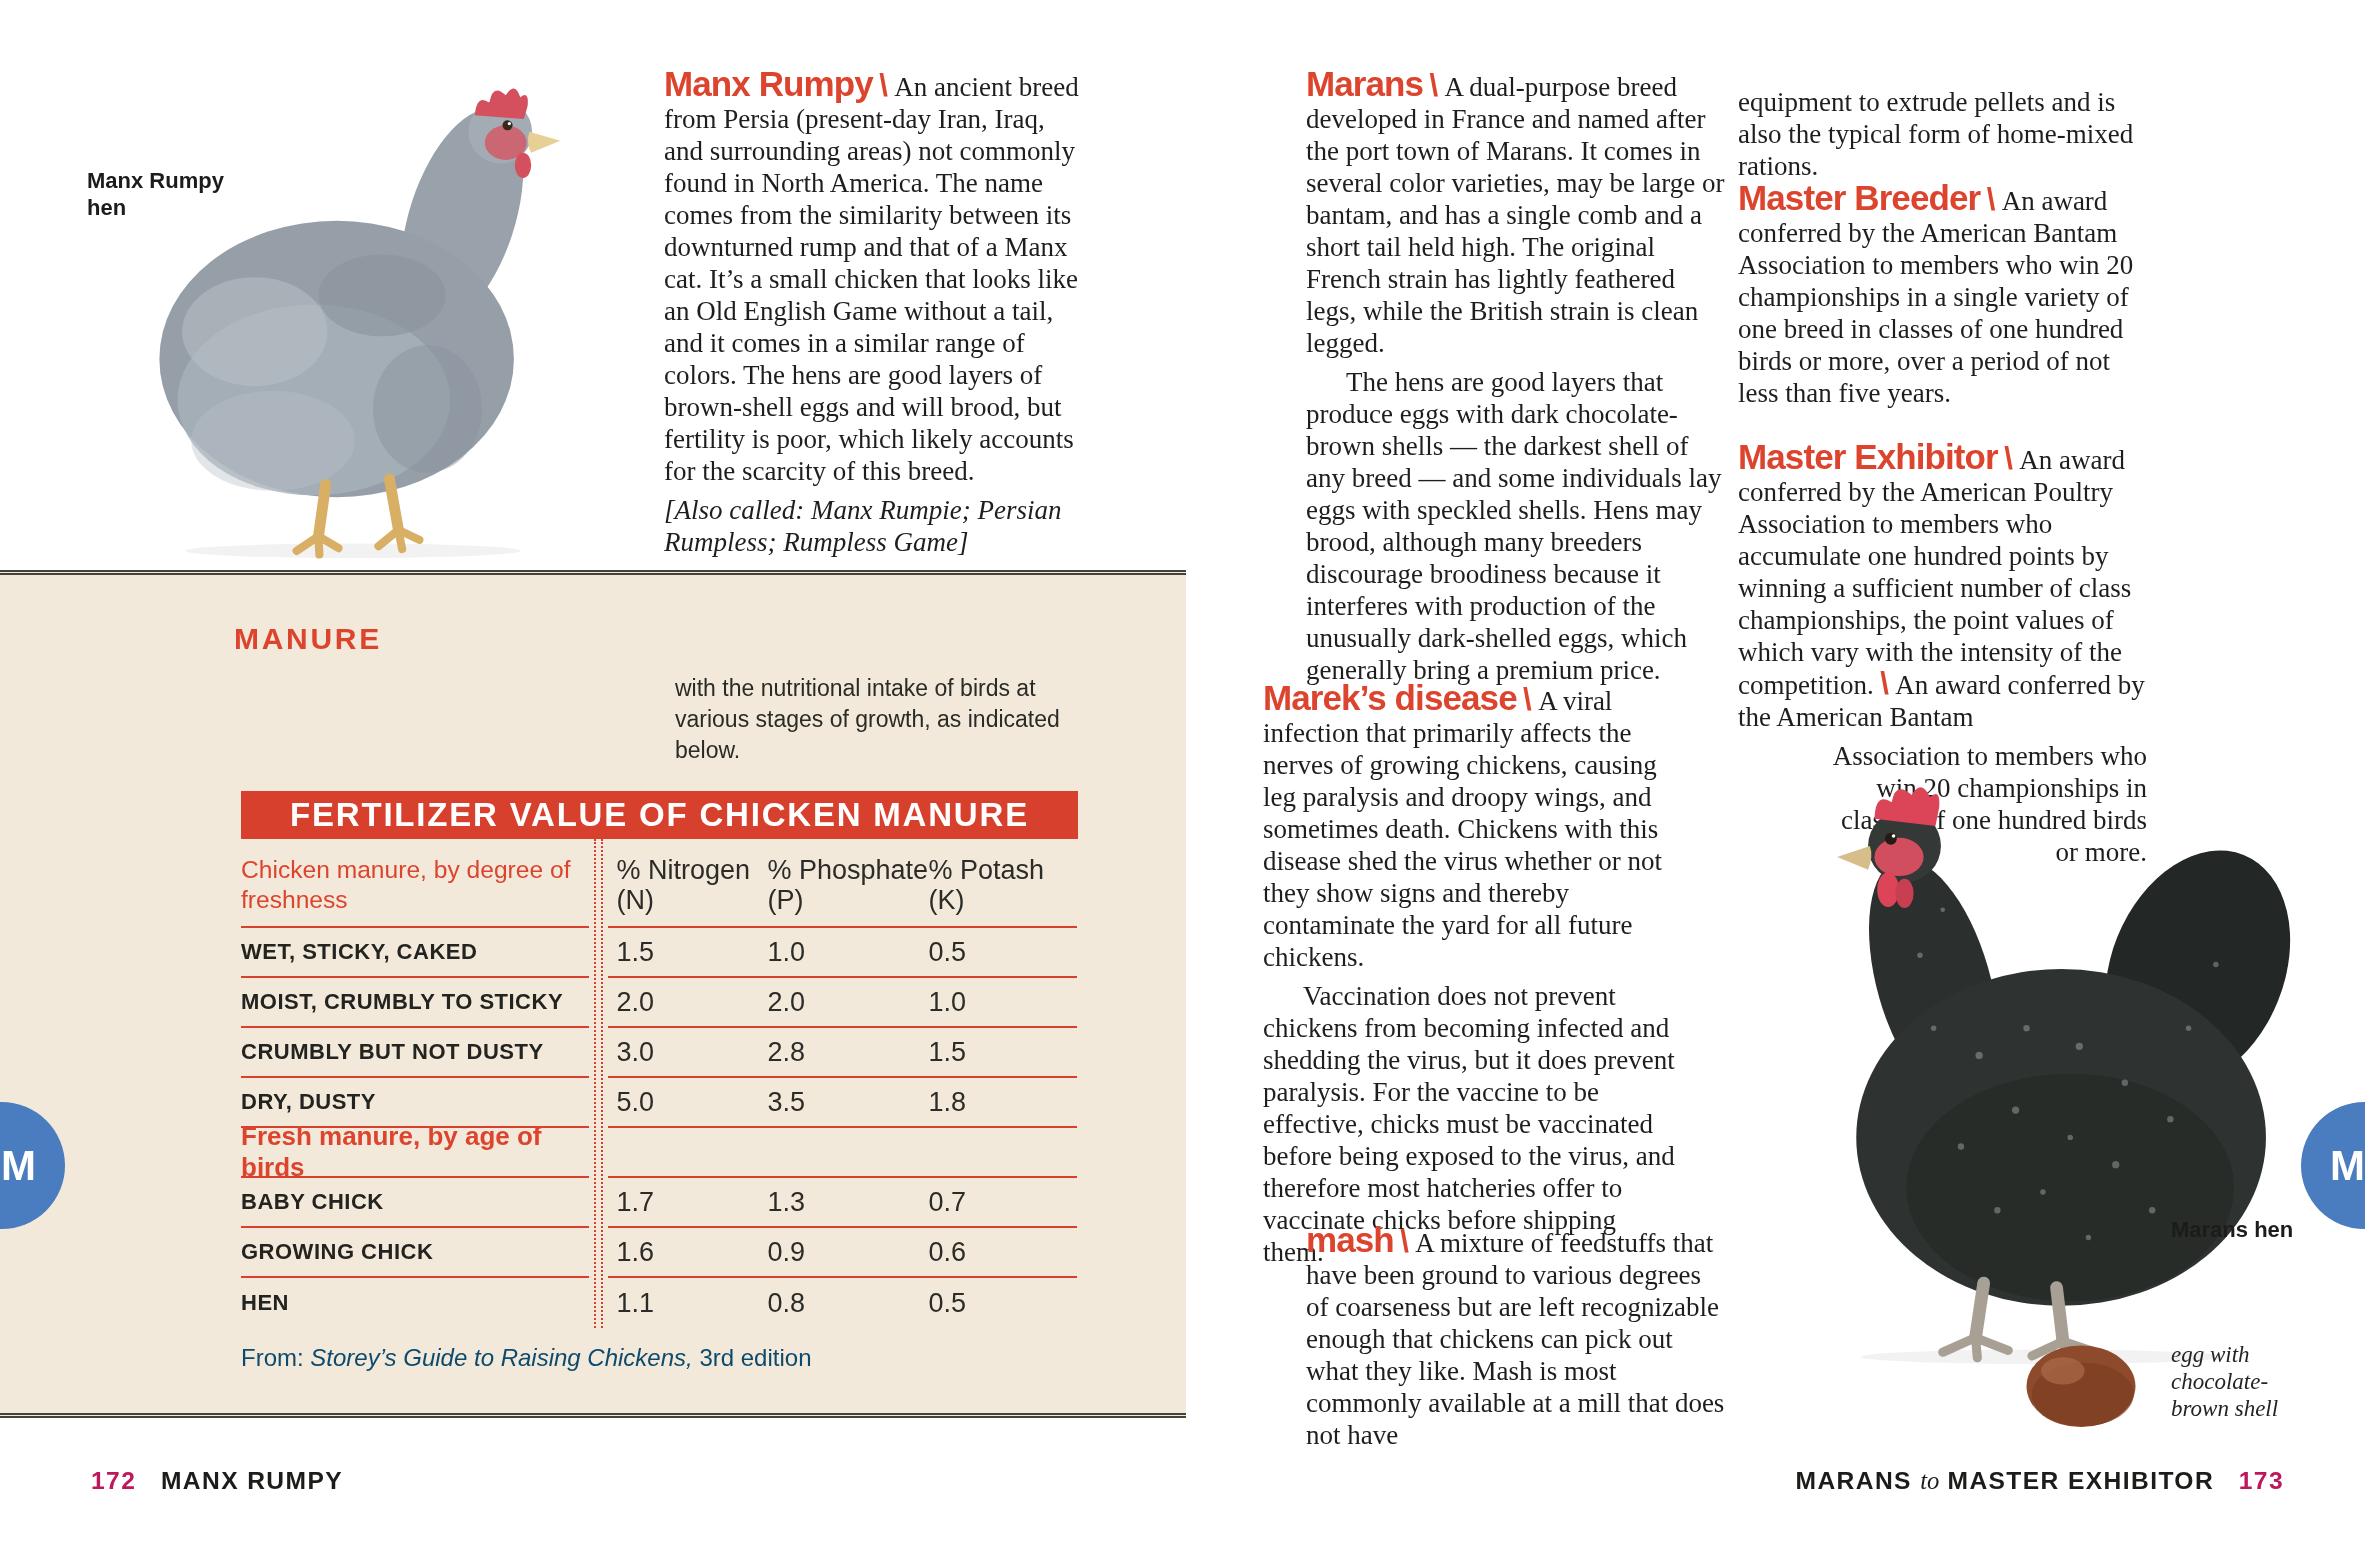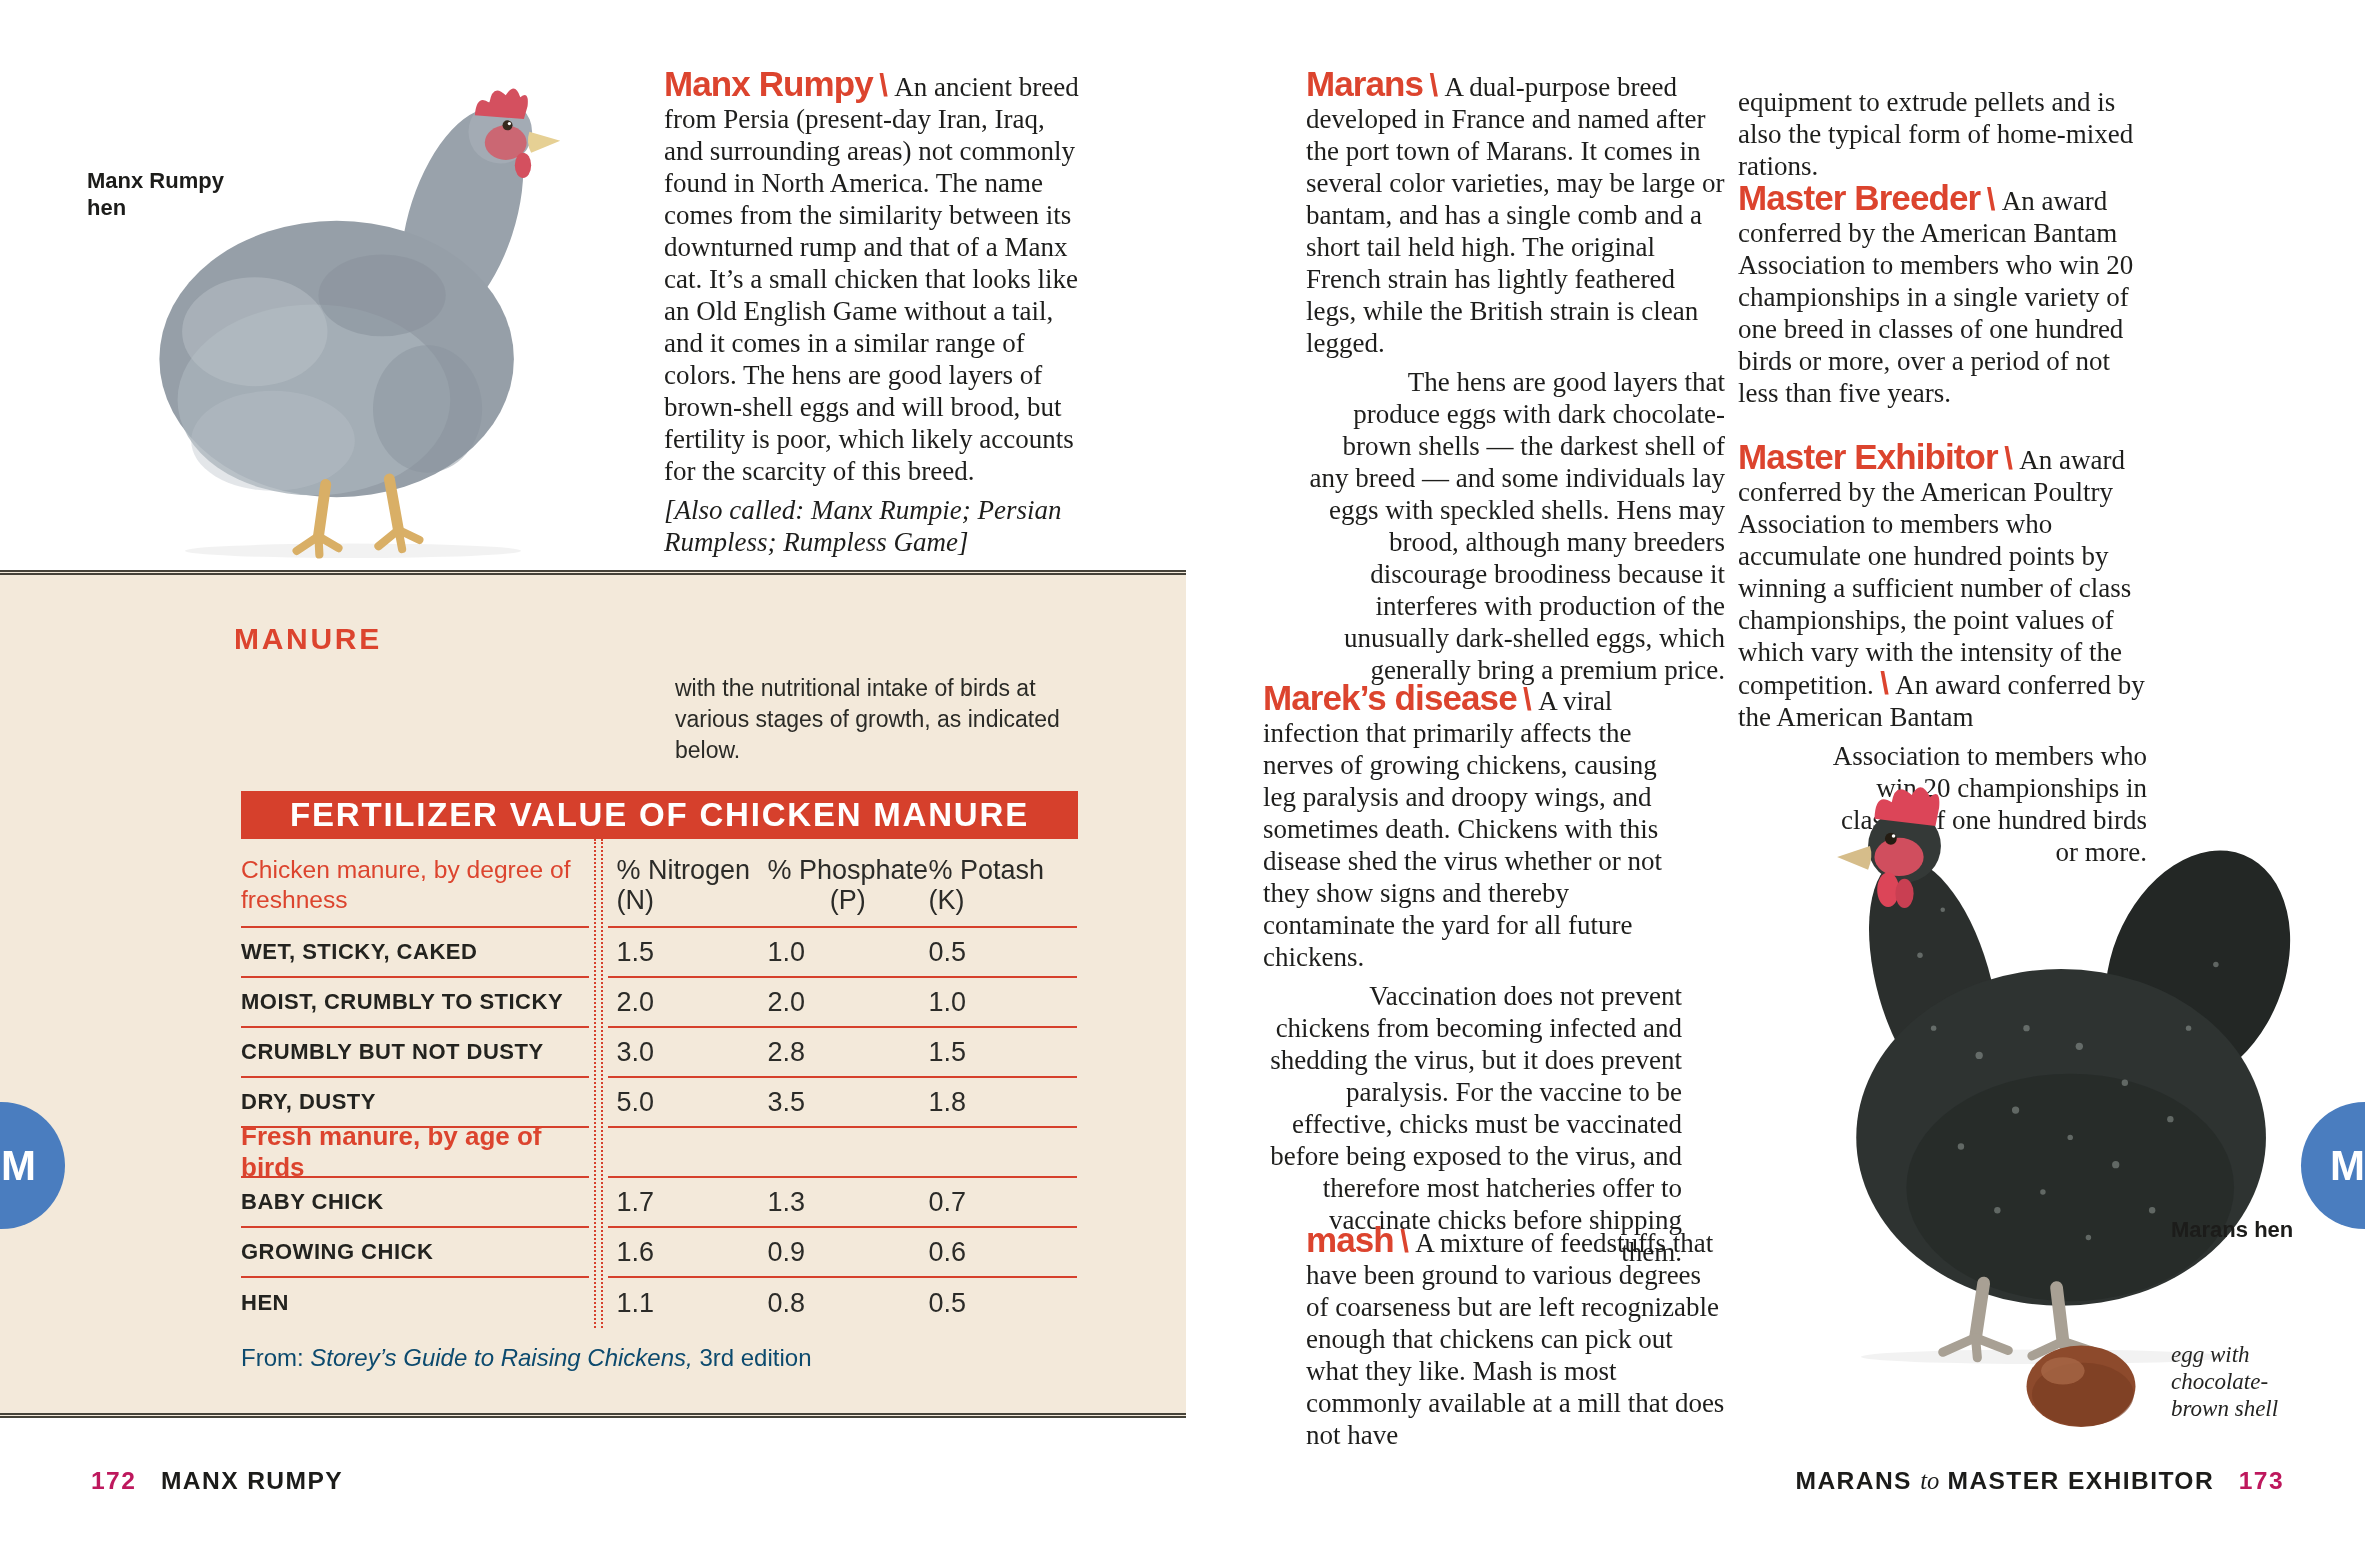--- a/index.html
+++ b/index.html
@@ -2,21 +2,21 @@
 <html style="font-size:14.6px"><head>
 <meta charset="utf-8">
 <style>
   html,body{margin:0;padding:0;background:#ffffff;}
   #canvas{position:relative;width:2366px;height:1563px;background:#ffffff;overflow:hidden;
           font-family:"Liberation Serif",serif;color:#1e1e1c;}
   .abs{position:absolute;}
   
   .serif{font-family:"Liberation Serif",serif;font-size:27px;line-height:32px;color:#1e1e1c;}
   .serif p{margin:0 0 7.3px 0;}
-  .indent{text-indent:40px;text-align:right;}
+  .indent{text-indent:40px;}
   .term{font-family:"Liberation Sans",sans-serif;font-weight:bold;font-size:35px;
         letter-spacing:-0.9px;color:#dc442e;}
   .slash{font-family:"Liberation Sans",sans-serif;font-weight:bold;font-size:31px;
          color:#dc442e;padding:0 6.4px;}
   .italic{font-style:italic;}
   .caption{font-family:"Liberation Sans",sans-serif;font-weight:bold;font-size:22px;
            line-height:27px;color:#1c1c1a;}
   .egg-caption{font-family:"Liberation Serif",serif;font-style:italic;font-size:23px;
                line-height:27px;color:#242422;}
   .pre{white-space:pre-line;}
@@ -39,21 +39,21 @@
   .ft-left .ft-cell:last-child,.ft-right .ft-cell:last-child{border-bottom:none;}
   .ft-h{height:89px;padding-top:5.5px;}
   .ft-label{font-family:"Liberation Sans",sans-serif;font-weight:bold;font-size:22px;
             letter-spacing:0.5px;color:#23231f;}
   .ft-redhead{font-family:"Liberation Sans",sans-serif;font-size:24.6px;line-height:30px;color:#dc442e;}
   .ft-section{font-family:"Liberation Sans",sans-serif;font-weight:600;font-size:26px;color:#dc442e;}
   .ft-row{display:flex;}
   .ft-num{font-family:"Liberation Sans",sans-serif;font-size:27px;color:#2b2b28;
           display:flex;align-items:center;}
   .ft-right .ft-num:nth-child(1){width:160px;padding-left:9px;box-sizing:border-box;}
-  .ft-right .ft-num:nth-child(2){width:161px;text-align:center;}
+  .ft-right .ft-num:nth-child(2){width:161px;}
   .ft-right .ft-num:nth-child(3){width:148px;}
   .ft-source{font-family:"Liberation Sans",sans-serif;font-size:24px;color:#0c4a6e;}
   
   .footer{font-family:"Liberation Sans",sans-serif;font-weight:bold;font-size:24.6px;
           letter-spacing:1.4px;color:#1c1c1a;}
   .pgnum{color:#be185d;}
   .footer .italic{font-family:"Liberation Serif",serif;font-weight:normal;letter-spacing:0;
                   text-transform:none;font-size:24.6px;}
   
   .index-tab{width:127px;height:127px;border-radius:50%;background:#4a7dbf;top:1102px;

